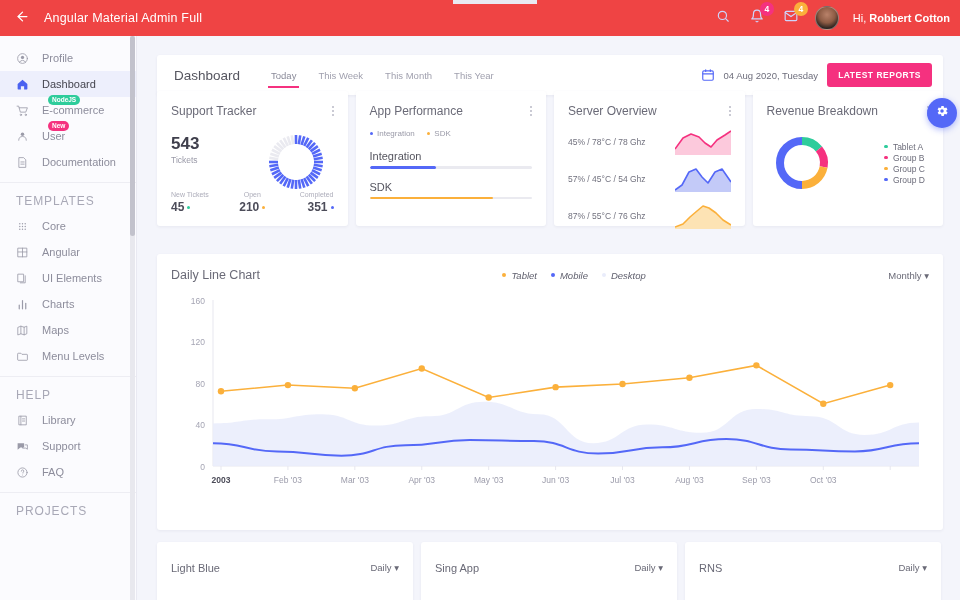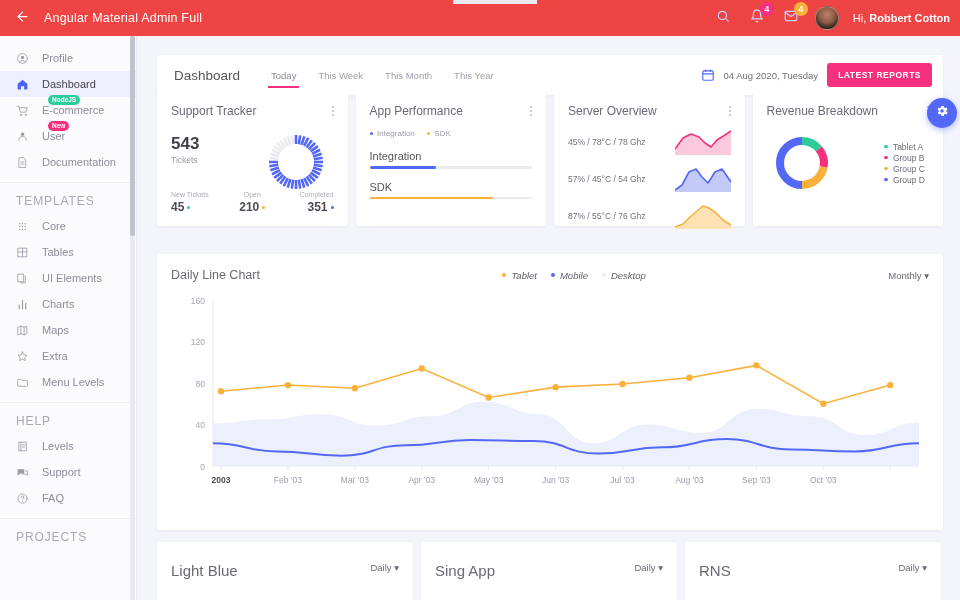--- a/index.html
+++ b/index.html
@@ -153,21 +153,21 @@
   .bl { font-size: 9.5px; color: #5f5f6d; display: flex; align-items: center; gap: 5px; }
   .bl i { width: 4px; height: 4px; border-radius: 50%; display: inline-block; }
   .sel { font-size: 9.5px; color: #6a6a77; cursor: pointer; }
 
   
   .bot-row { position: absolute; top: 506px; left: 20px; width: 786px; display: flex; gap: 8px; }
   .botcard {
     background: #fff; border-radius: 3px; box-shadow: 0 1px 3px rgba(70,70,110,.07);
     width: 256px; height: 90px; padding: 20px 14px 0 14px; display: flex; align-items: flex-start;
   }
-  .botcard-title { font-size: 15px; color: #6a6a77; }
+  .botcard-title { font-size: 11px; color: #6a6a77; }
   .botcard .sel { margin-left: auto; }
 </style>
 </head>
 <body>
 
 <div class="topbar">
   <div class="topbar-back">
     <span>
       <svg width="15" height="15" viewBox="0 0 24 24" fill="none" stroke="#ffffff" stroke-width="2" stroke-linecap="round" stroke-linejoin="round">
           <line x1="19" y1="12" x2="5" y2="12"></line>
@@ -284,21 +284,21 @@
         <span class="nav-label">Core</span>
       </div>
       <div class="nav-item">
         <span class="nav-ico">
           <svg width="13" height="13" viewBox="0 0 24 24" fill="none" stroke="currentColor" stroke-width="1.5" stroke-linecap="round" stroke-linejoin="round">
             <rect x="4" y="4" width="16" height="16"></rect>
             <line x1="4" y1="11" x2="20" y2="11"></line>
             <line x1="12" y1="4" x2="12" y2="20"></line>
           </svg>
         </span>
-        <span class="nav-label">Tables</span>
+        <span class="nav-label">Angular</span>
       </div>
       <div class="nav-item">
         <span class="nav-ico">
           <svg width="13" height="13" viewBox="0 0 24 24" fill="none" stroke="currentColor" stroke-width="1.5" stroke-linecap="round" stroke-linejoin="round">
             <rect x="4" y="4" width="10" height="14"></rect>
             <path d="M17 7v13H8"></path>
           </svg>
         </span>
         <span class="nav-label">UI Elements</span>
       </div>
@@ -320,47 +320,39 @@
             <path d="M4 6l5-2 6 2 5-2v14l-5 2-6-2-5 2z"></path>
             <line x1="9" y1="4" x2="9" y2="18"></line>
             <line x1="15" y1="6" x2="15" y2="20"></line>
           </svg>
         </span>
         <span class="nav-label">Maps</span>
       </div>
       <div class="nav-item">
         <span class="nav-ico">
           <svg width="13" height="13" viewBox="0 0 24 24" fill="none" stroke="currentColor" stroke-width="1.5" stroke-linecap="round" stroke-linejoin="round">
-            <path d="M12 3.5l2.6 5.4 5.9.8-4.3 4.1 1 5.8L12 16.9 6.8 19.6l1-5.8-4.3-4.1 5.9-.8z"></path>
-          </svg>
-        </span>
-        <span class="nav-label">Extra</span>
-      </div>
-      <div class="nav-item">
-        <span class="nav-ico">
-          <svg width="13" height="13" viewBox="0 0 24 24" fill="none" stroke="currentColor" stroke-width="1.5" stroke-linecap="round" stroke-linejoin="round">
             <path d="M3 7a1 1 0 0 1 1-1h5l2 2h9a1 1 0 0 1 1 1v9a1 1 0 0 1-1 1H4a1 1 0 0 1-1-1z"></path>
           </svg>
         </span>
         <span class="nav-label">Menu Levels</span>
       </div>
     </div>
   <div class="sb-divider"></div>
   <div class="sec-title">HELP</div>
   <div id="nav-help">
       <div class="nav-item">
         <span class="nav-ico">
           <svg width="13" height="13" viewBox="0 0 24 24" fill="none" stroke="currentColor" stroke-width="1.5" stroke-linecap="round" stroke-linejoin="round">
             <rect x="6" y="4" width="13" height="16"></rect>
             <line x1="9" y1="4" x2="9" y2="20"></line>
             <line x1="12" y1="9" x2="16" y2="9"></line>
             <line x1="12" y1="13" x2="16" y2="13"></line>
           </svg>
         </span>
-        <span class="nav-label">Levels</span>
+        <span class="nav-label">Library</span>
       </div>
       <div class="nav-item">
         <span class="nav-ico">
           <svg width="13" height="13" viewBox="0 0 24 24" fill="none" stroke="currentColor" stroke-width="1.5" stroke-linecap="round" stroke-linejoin="round">
             <path d="M3 6h12v8H8l-5 4z" fill="currentColor" stroke="none"></path>
             <path d="M17 9h4v8l-3-2h-6v-2"></path>
           </svg>
         </span>
         <span class="nav-label">Support</span>
       </div>

